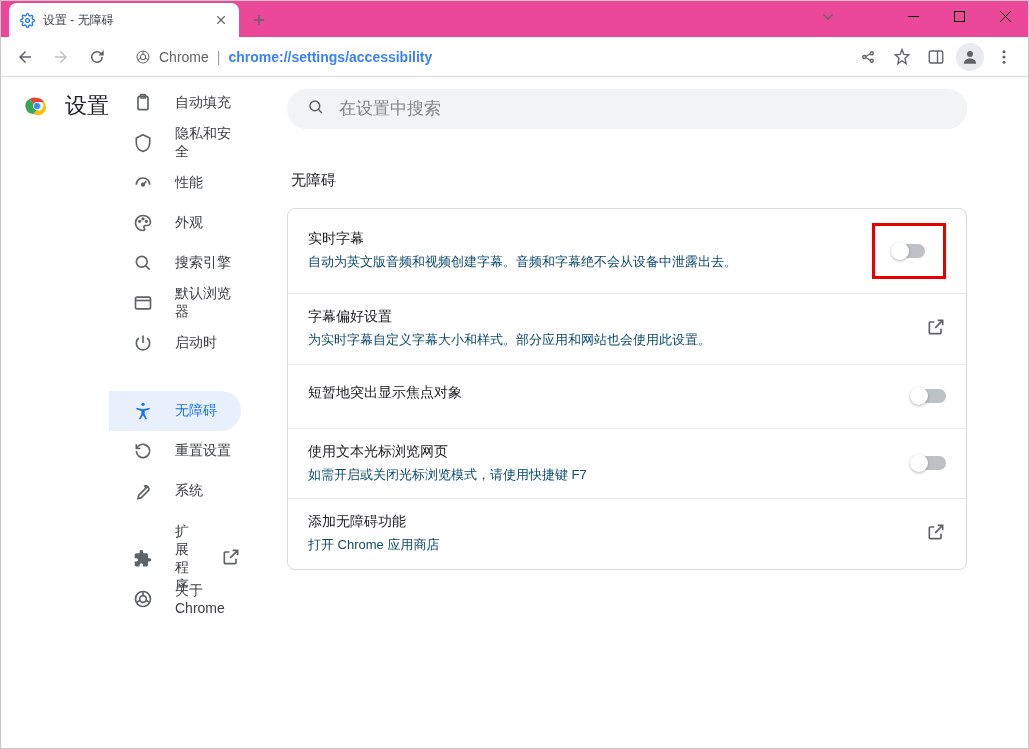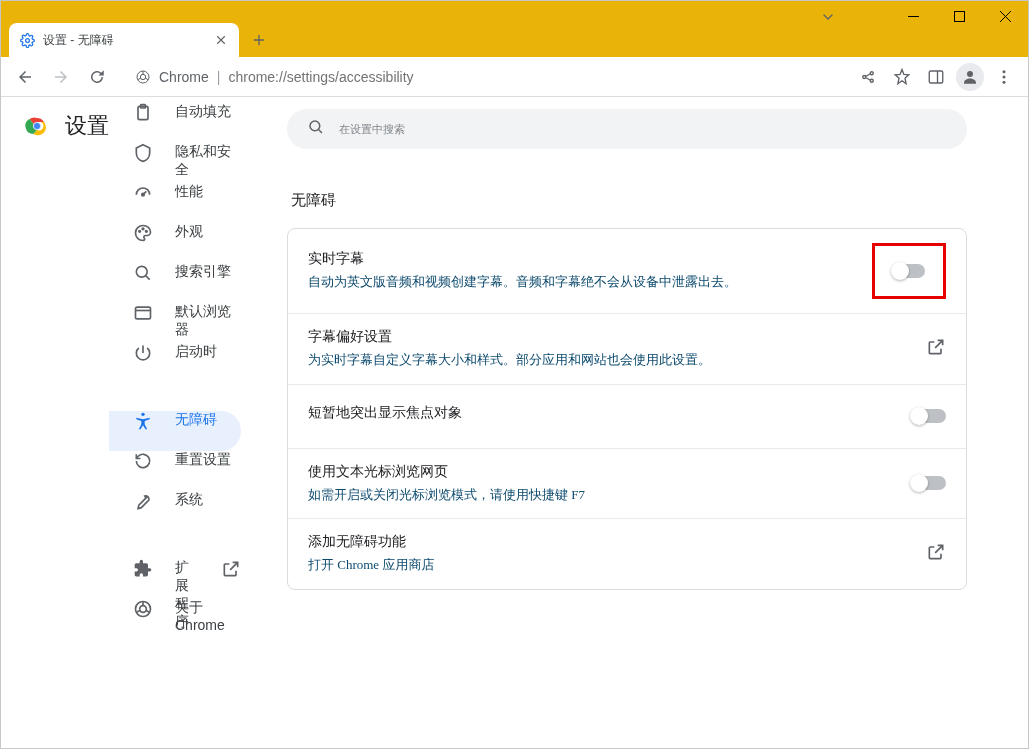--- a/index.html
+++ b/index.html
@@ -1,72 +1,72 @@
 <!DOCTYPE html>
 <html><head>
 <meta charset="utf-8">
 <style>
   * { box-sizing: border-box; margin: 0; padding: 0; }
   html, body { width: 1029px; height: 749px; font-family: "Segoe UI", "Microsoft YaHei", Arial, sans-serif; overflow: hidden; background: #fff; }
   .window { width: 1029px; height: 749px; display: flex; flex-direction: column; border: 1px solid #c7c7c7; }
   
-  .titlebar { height: 56px; background: #eab308; display: flex; align-items: flex-end; position: relative; }
+  .titlebar { height: 36px; background: #ec4899; display: flex; align-items: flex-end; position: relative; }
   .tab { background: #fff; height: 34px; border-radius: 8px 8px 0 0; margin-left: 8px; display: flex; align-items: center; padding: 0 10px; min-width: 230px; gap: 8px; position: relative; }
   .tab .favicon { width: 16px; height: 16px; display: flex; align-items: center; justify-content: center; }
   .tab .favicon svg { width: 15px; height: 15px; }
   .tab .tab-title { font-size: 12px; color: #3c4043; flex: 1; white-space: nowrap; overflow: hidden; }
   .tab .tab-close { width: 16px; height: 16px; display: flex; align-items: center; justify-content: center; cursor: pointer; color: #5f6368; }
   .newtab { width: 28px; height: 28px; margin-left: 6px; display: flex; align-items: center; justify-content: center; cursor: pointer; color: #5f6368; margin-bottom: 3px; }
   .win-controls { position: absolute; right: 0; top: 0; height: 30px; display: flex; }
   .win-btn { width: 46px; height: 30px; display: flex; align-items: center; justify-content: center; cursor: pointer; color: #000; }
   .win-btn svg { width: 11px; height: 11px; }
   .win-chevron { position: absolute; right: 184px; top: 6px; width: 32px; height: 20px; display:flex; align-items:center; justify-content:center; color:#5f6368; }
   
   .toolbar { height: 40px; background: #fff; border-bottom: 1px solid #dadce0; display: flex; align-items: center; padding: 0 8px; gap: 4px; }
   .nav-btn { width: 32px; height: 32px; display: flex; align-items: center; justify-content: center; border-radius: 50%; color: #5f6368; cursor: pointer; }
   .nav-btn.disabled { color: #bdc1c6; cursor: default; }
   .omnibox { flex: 1; height: 30px; display: flex; align-items: center; padding: 0 12px; border-radius: 15px; gap: 8px; margin: 0 6px; }
   .omnibox .lock { color: #5f6368; display:flex; align-items:center; }
   .omnibox .url { font-size: 14px; color: #202124; display: flex; align-items: center; }
   .omnibox .url .host { color: #5f6368; }
   .omnibox .url .sep { color: #9aa0a6; margin: 0 8px; }
-  .omnibox .url .path { color: #737373; }
+  .omnibox .url .path { color: #3b82f6; font-weight: bold; }
   .tool-icons { display: flex; align-items: center; gap: 2px; }
   .tool-ic { width: 32px; height: 32px; display:flex; align-items:center; justify-content:center; color:#5f6368; border-radius:50%; cursor:pointer; }
   .avatar-ic { width: 28px; height: 28px; border-radius: 50%; background: #e8eaed; display:flex; align-items:center; justify-content:center; }
   
   .content { flex: 1; display: flex; overflow: hidden; background: #fff; }
   .left-col { width: 258px; display: flex; flex-direction: row; }
   .header-row { height: 58px; display: flex; align-items: center; padding-left: 24px; gap: 16px; }
   .chrome-logo { width: 24px; height: 24px; }
   .header-title { font-size: 22px; color: #202124; }
   .sidebar-wrap { flex: 1; position: relative; }
   .sidebar { position: absolute; inset: 0; overflow-y: auto; padding: 6px 0 20px 0; }
   .sidebar::-webkit-scrollbar { width: 15px; }
   .sidebar::-webkit-scrollbar-track { background: #f1f1f1; }
   .sidebar::-webkit-scrollbar-thumb { background: #c1c1c1; }
   .sidebar::-webkit-scrollbar-button:single-button { background: #f1f1f1; height: 15px; display:block; }
-  .side-item { height: 40px; display: flex; padding-left: 24px; gap: 22px; cursor: pointer; border-radius: 0 20px 20px 0; margin-right: 18px; color: #3c4043; }
+  .side-item { height: 40px; display: flex; align-items: center; padding-left: 24px; gap: 22px; cursor: pointer; border-radius: 0 20px 20px 0; margin-right: 18px; color: #3c4043; }
   .side-item.active { background: #e8f0fe; color: #1a73e8; }
   .side-item .s-icon { width: 20px; height: 20px; display:flex; align-items:center; justify-content:center; }
   .side-item .s-icon svg { width: 20px; height: 20px; }
   .side-item .s-label { font-size: 14px; }
   .side-item.active .s-label { color: #1a73e8; }
   .side-item .ext-link { margin-left: 10px; }
   .side-sep { height: 28px; }
   
   .main { flex: 1; display: flex; flex-direction: column; padding: 0 24px 0 28px; overflow-y: auto; }
   .searchbar { background: #f1f3f4; border-radius: 40px; height: 40px; margin-top: 12px; display: flex; align-items: center; padding: 0 20px; gap: 14px; color: #5f6368; max-width: 680px; }
-  .searchbar input { border: none; background: transparent; outline: none; font-size: 11px; color: #c2410c; flex: 1; }
+  .searchbar input { border: none; background: transparent; outline: none; font-size: 17px; color: #c2410c; flex: 1; }
   .searchbar input::placeholder { color: #80868b; }
   .section-title { font-size: 15px; color: #202124; margin: 42px 0 18px 4px; }
   .card { border: 1px solid #dadce0; border-radius: 8px; max-width: 680px; background:#fff; }
   .row { display: flex; align-items: center; padding: 14px 20px; border-top: 1px solid #e8eaed; min-height: 64px; }
   .row:first-child { border-top: none; }
-  .row-text { flex: 1; font-family: Liberation Serif, serif; }
+  .row-text { flex: 1; }
   .row-title { font-size: 14px; color: #202124; margin-bottom: 4px; }
   .row-desc { font-size: 13px; color: #0c4a6e; line-height: 1.5; }
   .row-title.solo { margin-bottom: 7px; }
   .toggle { width: 34px; height: 14px; background: #bdc1c6; border-radius: 8px; position: relative; cursor: pointer; }
   .toggle .knob { width: 18px; height: 18px; background: #fff; border-radius: 50%; position: absolute; top: -2px; left: -2px; box-shadow: 0 1px 3px rgba(0,0,0,0.3); }
   .highlight-box { border: 3px solid #e60000; padding: 16px 18px; display:flex; align-items:center; justify-content:flex-end; width: 74px; height: 56px; }
   .ext-icon { color: #5f6368; cursor:pointer; }
   .ext-icon svg { width: 20px; height: 20px; }
 </style>
 </head>

